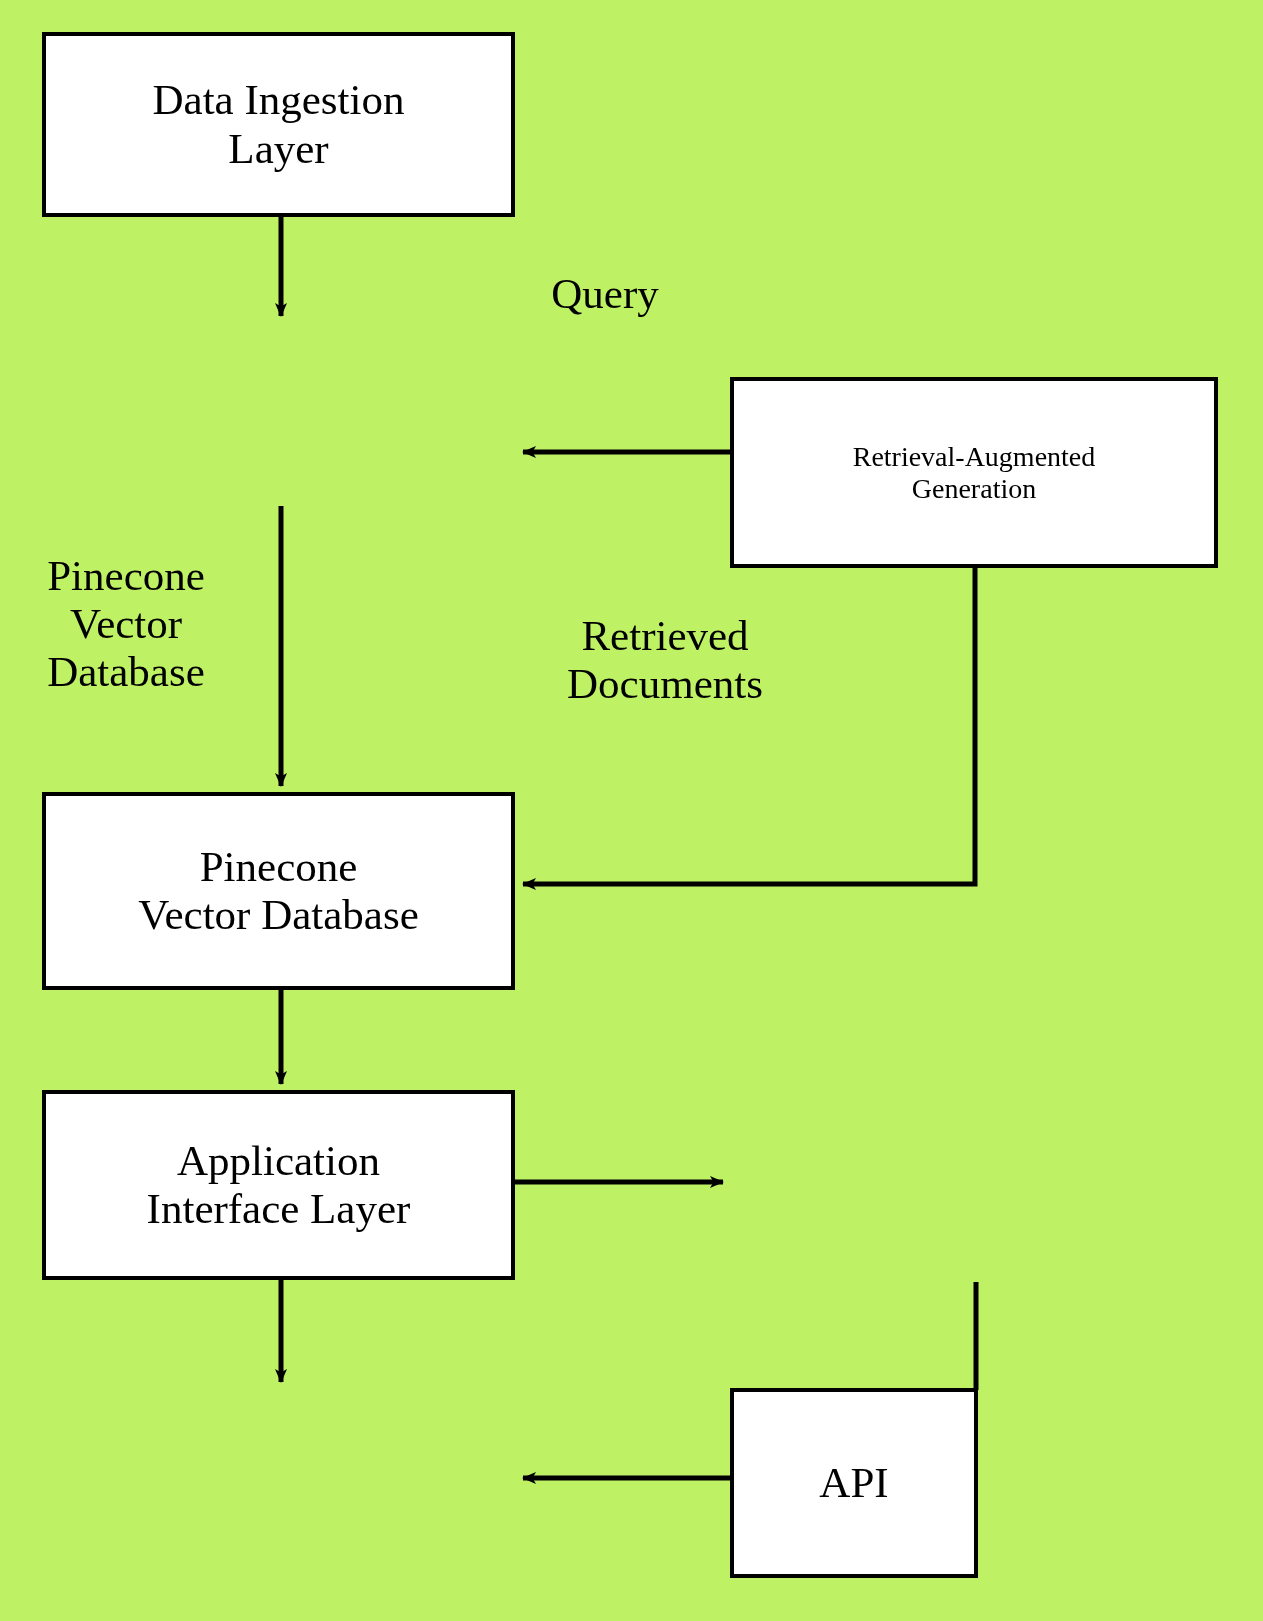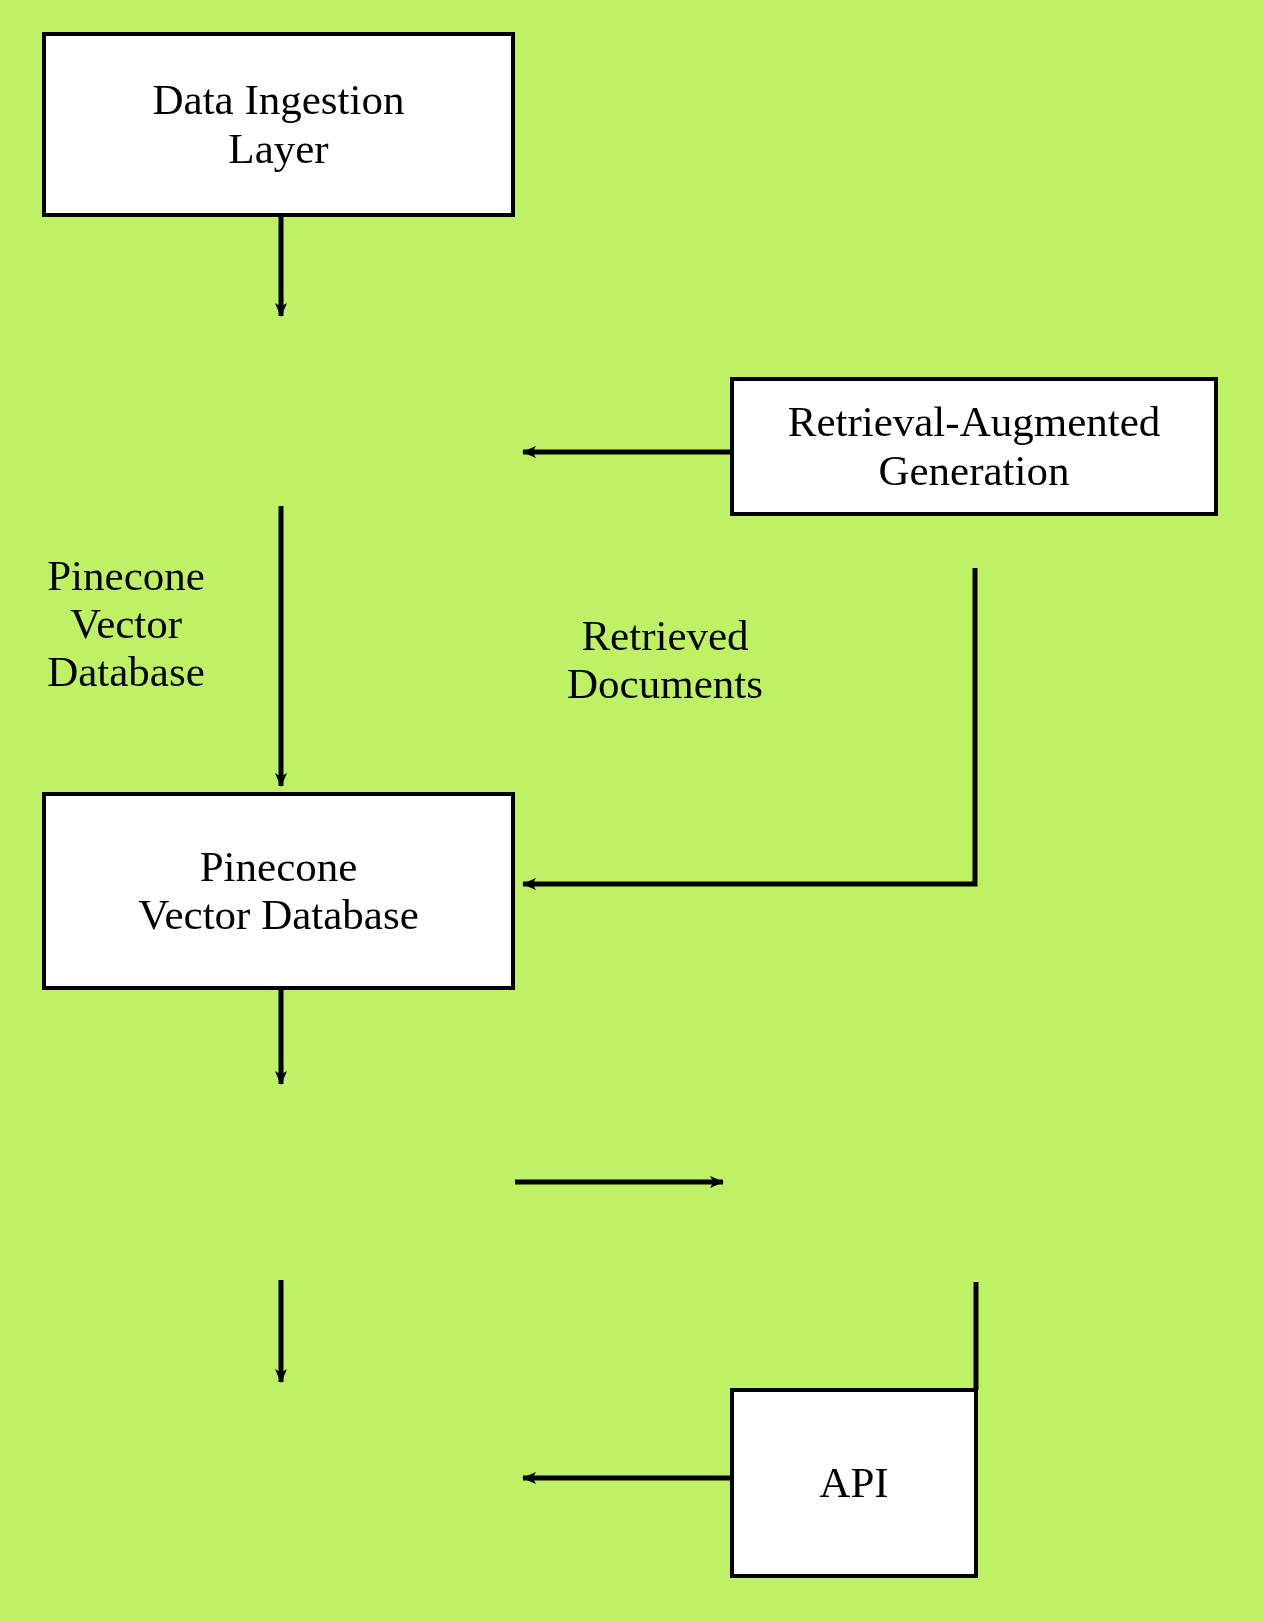--- a/index.html
+++ b/index.html
@@ -47,21 +47,21 @@
     left: 0;
     top: 0;
     width: 1263px;
     height: 1621px;
     z-index: 1;
     pointer-events: none;
   }
   
   #n-ingest      { left:42px;  top:32px;   width:473px; height:185px; font-size:43px; }
   #n-process     { left:42px;  top:322px;  width:473px; height:184px; font-size:43px; }
-  #n-rag         { left:730px; top:377px;  width:488px; height:139px; font-size:43px; }
+  #n-rag         { left:730px; top:377px;  width:488px; height:191px; font-size:28px; }
   #n-pinecone    { left:42px;  top:792px;  width:473px; height:198px; font-size:43px; }
   #n-appiface    { left:42px;  top:1090px; width:473px; height:190px; font-size:43px; }
   #n-personal    { left:730px; top:1090px; width:500px; height:192px; font-size:43px; }
   #n-security    { left:42px;  top:1388px; width:473px; height:190px; font-size:43px; }
   #n-api         { left:730px; top:1388px; width:248px; height:190px; font-size:43px; }
   
   #lbl-query     { left:500px; top:270px;  width:210px; font-size:43px; }
   #lbl-pinevec   { left:0px;   top:552px;  width:252px; font-size:43px; }
   #lbl-retrdocs  { left:470px; top:612px;  width:390px; font-size:43px; }
 </style>
@@ -123,27 +123,32 @@
   <div class="node" id="n-rag">
     <span class="label">Retrieval-Augmented
 Generation</span>
   </div>
 
   <div class="node" id="n-pinecone">
     <span class="label">Pinecone
 Vector Database</span>
   </div>
 
+  <div class="node" id="n-appiface">
+    <span class="label">Application
+Interface Layer</span>
+  </div>
 
 
 
   <div class="node" id="n-api">
     <span class="label">API</span>
   </div>
 
+  <div class="edge-label" id="lbl-query">Query</div>
 
   <div class="edge-label" id="lbl-pinevec">Pinecone
 Vector
 Database</div>
 
   <div class="edge-label" id="lbl-retrdocs">Retrieved
 Documents</div>
 
 </div>
 

